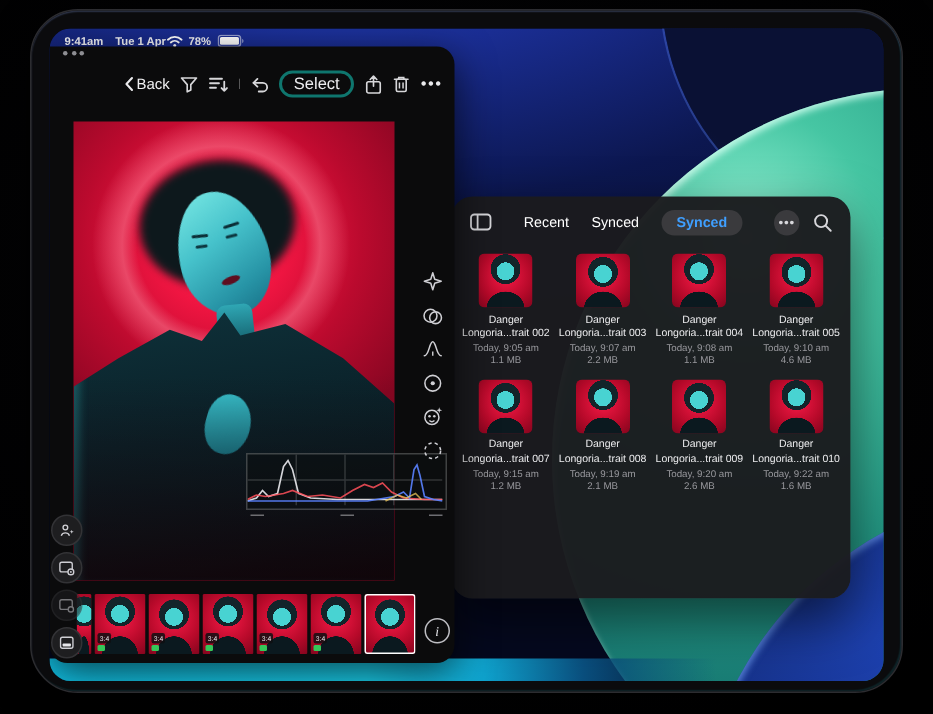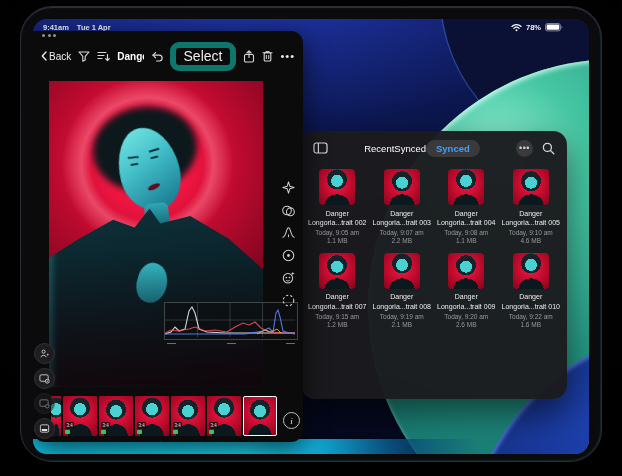--- a/index.html
+++ b/index.html
@@ -8,32 +8,32 @@
   .ipad{position:absolute;left:20px;top:6px;width:580px;height:454px;background:#0b0b0d;border-radius:32px;border:1px solid #2c2c30;box-shadow:inset 0 1px 1px rgba(150,180,255,.25), inset -1px -1px 1px rgba(40,220,240,.12), 0 6px 24px rgba(0,0,0,.8);}
   .screen{position:absolute;left:12px;right:12px;top:12px;bottom:7px;border-radius:14px;overflow:hidden;background:#070d22;}
   
   .wp{position:absolute;inset:0;}
   .wp-blue{position:absolute;inset:0;background:radial-gradient(130% 95% at 36% -25%, #2c52da 0%, #1a2d92 30%, #0c1750 55%, #070e2e 80%, #05091f 100%);}
   .wp-darkcircle{position:absolute;left:408px;top:-190px;width:330px;height:330px;border-radius:50%;background:radial-gradient(circle at 38% 40%, #0a1134 55%, #0e1b55 78%, #13255f 100%);box-shadow:0 0 0 1.5px rgba(90,130,240,.35);}
   .wp-teal{position:absolute;left:335px;top:40px;width:495px;height:495px;border-radius:50%;background:radial-gradient(circle at 26% 20%, #93f2d4 0%, #46c6a3 16%, #239682 40%, #11686a 68%, #084a54 100%);box-shadow:inset 3px 4px 5px -2px rgba(210,255,240,.85);}
   .wp-bottomblue{position:absolute;left:432px;top:308px;width:470px;height:470px;border-radius:50%;background:radial-gradient(circle at 28% 22%, #1d41b0 0%, #12286e 38%, #0a1847 75%, #081236 100%);box-shadow:inset 2px 3px 4px -1px rgba(120,170,255,.6);}
   .wp-cyanband{position:absolute;left:0;right:0;bottom:0;height:15px;background:linear-gradient(90deg, #12c7ec 0%, #1bd9f7 38%, #10a4cf 52%, #0a4f7e 64%, rgba(8,30,70,0) 80%);}
   
-  .statusbar{position:absolute;top:0;left:0;right:16px;height:17px;display:flex;align-items:center;justify-content:space-between;padding:0 10px;z-index:6;color:#f4f4f6;font-size:7.5px;font-weight:700;}
+  .statusbar{position:absolute;top:0;left:0;right:0;height:17px;display:flex;align-items:center;padding:0 10px;z-index:6;color:#f4f4f6;font-size:7.5px;font-weight:700;}
   .sb-left{display:flex;gap:8px;}
   .sb-right{display:flex;align-items:center;gap:4px;}
   .sb-right svg{display:block;}
   
   .editor{position:absolute;left:0;top:12px;width:270px;height:411px;background:#0b0b0c;border-radius:0 12px 12px 12px;z-index:10;box-shadow:0 8px 26px rgba(0,0,0,.65);}
   .win-dots{position:absolute;top:3px;left:9px;display:flex;gap:2.5px;}
   .win-dots i{width:3px;height:3px;border-radius:50%;background:#8e8e93;display:block;}
   .etoolbar{position:absolute;top:12px;left:0;right:0;height:26px;display:flex;align-items:center;padding:0 8px;color:#e9e9ec;gap:7px;}
-  .back{display:flex;align-items:center;gap:2px;font-size:10px;color:#f0f0f2;}
+  .back{display:flex;align-items:center;gap:2px;font-size:10px;color:#f0f0f2;margin-left:42px;}
   .etitle{flex:1;text-align:center;font-size:10px;font-weight:700;color:#fff;white-space:nowrap;overflow:hidden;}
-  .pill{border:6px solid #0f766e;border-radius:9px;color:#ededf0;font-size:14px;padding:1.5px 8px;line-height:1;background:transparent;}
+  .pill{border:2px solid #0f766e;border-radius:9px;color:#ededf0;font-size:11px;padding:1.5px 8px;line-height:1;background:transparent;}
   .ticon{display:flex;align-items:center;justify-content:center;opacity:.92;}
   .more-dots{font-size:11px;letter-spacing:1px;color:#e9e9ec;line-height:0;}
   
   .photo{position:absolute;left:16px;top:50px;width:214px;height:306px;overflow:hidden;background:radial-gradient(circle 150px at 46% 26%, #ff2450 0%, #ef1541 30%, #bb0a2e 62%, #880622 100%);}
   .ph-glow{position:absolute;inset:0;background:radial-gradient(circle at 46% 27%, rgba(255,140,160,0) 56px, rgba(255,140,160,.45) 66px, rgba(255,90,120,0) 86px);}
   .ph-hair{position:absolute;left:44px;top:26px;width:104px;height:84px;border-radius:50%;background:#0d181c;filter:blur(3px);transform:rotate(-8deg);}
   .ph-face{position:absolute;left:70px;top:46px;width:60px;height:84px;border-radius:48% 52% 46% 54%/56% 56% 44% 44%;transform:rotate(-14deg);background:linear-gradient(155deg,#79e9e4 0%,#46c2cb 40%,#2794a6 75%,#176e85 100%);filter:blur(.4px);}
   .ph-brow{position:absolute;width:11px;height:2px;border-radius:2px;background:#0b2e36;}
   .ph-eye{position:absolute;width:8px;height:1.6px;border-radius:2px;background:#0d3740;}
   .ph-lips{position:absolute;left:24px;top:58px;width:13px;height:5px;border-radius:50%;background:#5e0e20;transform:rotate(-8deg);}
@@ -64,21 +64,21 @@
   
   .mini{background:
     radial-gradient(ellipse 58% 52% at 50% 102%, #0b191f 0 60%, rgba(0,0,0,0) 61%),
     radial-gradient(circle 6px at 50% var(--fy,33%), #48d3d2 0 99%, transparent 100%),
     radial-gradient(circle 10px at 50% calc(var(--fy,33%) - 4%), #13242a 0 99%, transparent 100%),
     radial-gradient(circle at 50% 42%, #f61946 0%, #b50929 62%, #83051e 100%);}
   .mini.b{--fy:38%;}
   
   .browser{position:absolute;left:268px;top:112px;width:266px;height:268px;background:rgba(27,27,30,.97);border-radius:14px;z-index:9;box-shadow:0 14px 34px rgba(0,0,0,.55);}
   .bheader{display:flex;align-items:center;height:34px;padding:0 12px;gap:0;}
-  .bh-tabs{flex:1;display:flex;align-items:center;justify-content:center;}
+  .bh-tabs{flex:1;display:flex;align-items:center;justify-content:center;gap:15px;}
   .btab{font-size:9.5px;color:#fff;font-weight:500;}
   .btab.active{color:#3f9fff;background:#3a3a3d;border-radius:10px;padding:3px 10px;font-weight:600;}
   .bh-right{display:flex;align-items:center;gap:9px;}
   .circ{width:17px;height:17px;border-radius:50%;background:#3a3a3d;display:flex;align-items:center;justify-content:center;color:#d8d8dc;font-size:9px;letter-spacing:.5px;line-height:0;}
   .bgrid{display:grid;grid-template-columns:repeat(4,1fr);row-gap:9px;padding:4px 4px 0;}
   .bitem{display:flex;flex-direction:column;align-items:center;width:62px;margin:0 auto;}
   .bthumb{width:36px;height:36px;border-radius:4px;}
   .bname{font-size:7px;line-height:1.35;color:#ececee;text-align:center;margin-top:3.5px;}
   .bdate{font-size:6.5px;color:#98989d;margin-top:1.5px;}
   .bsize{font-size:6.5px;color:#98989d;margin-top:1px;}

